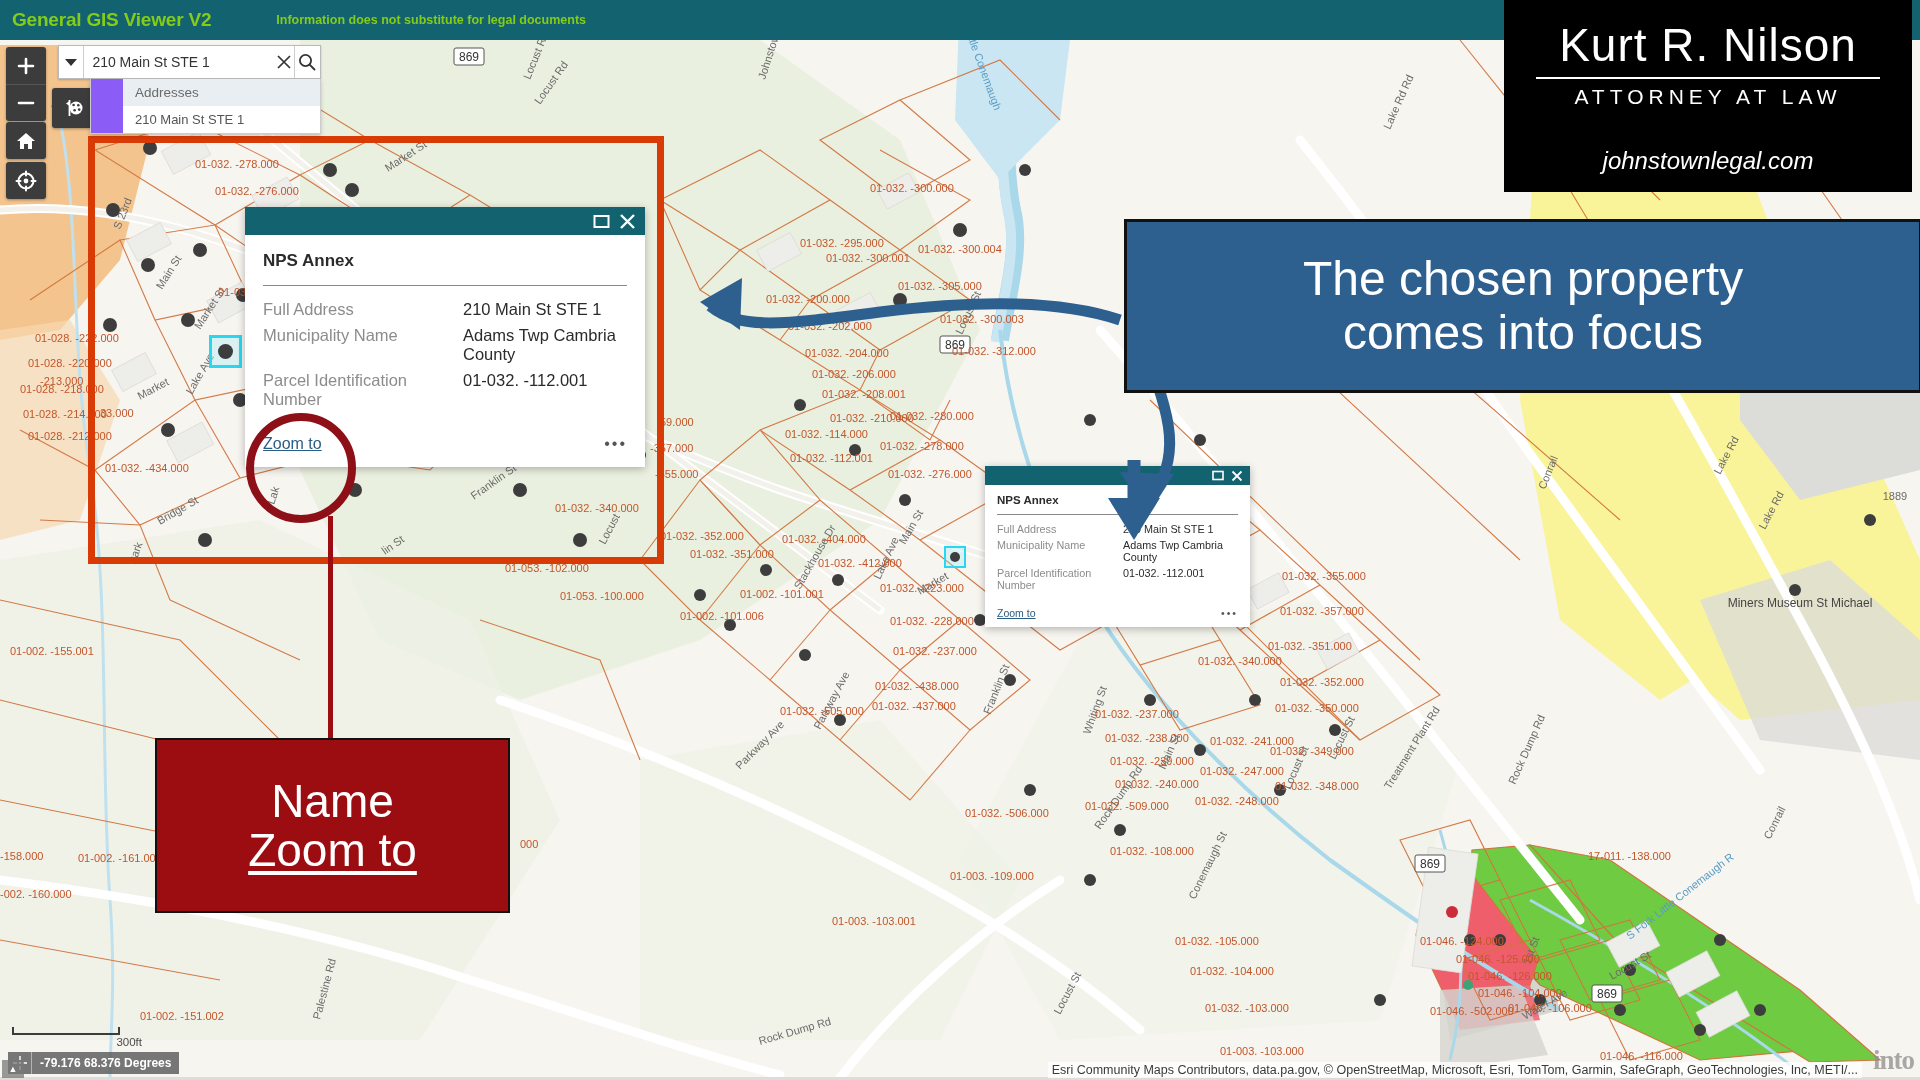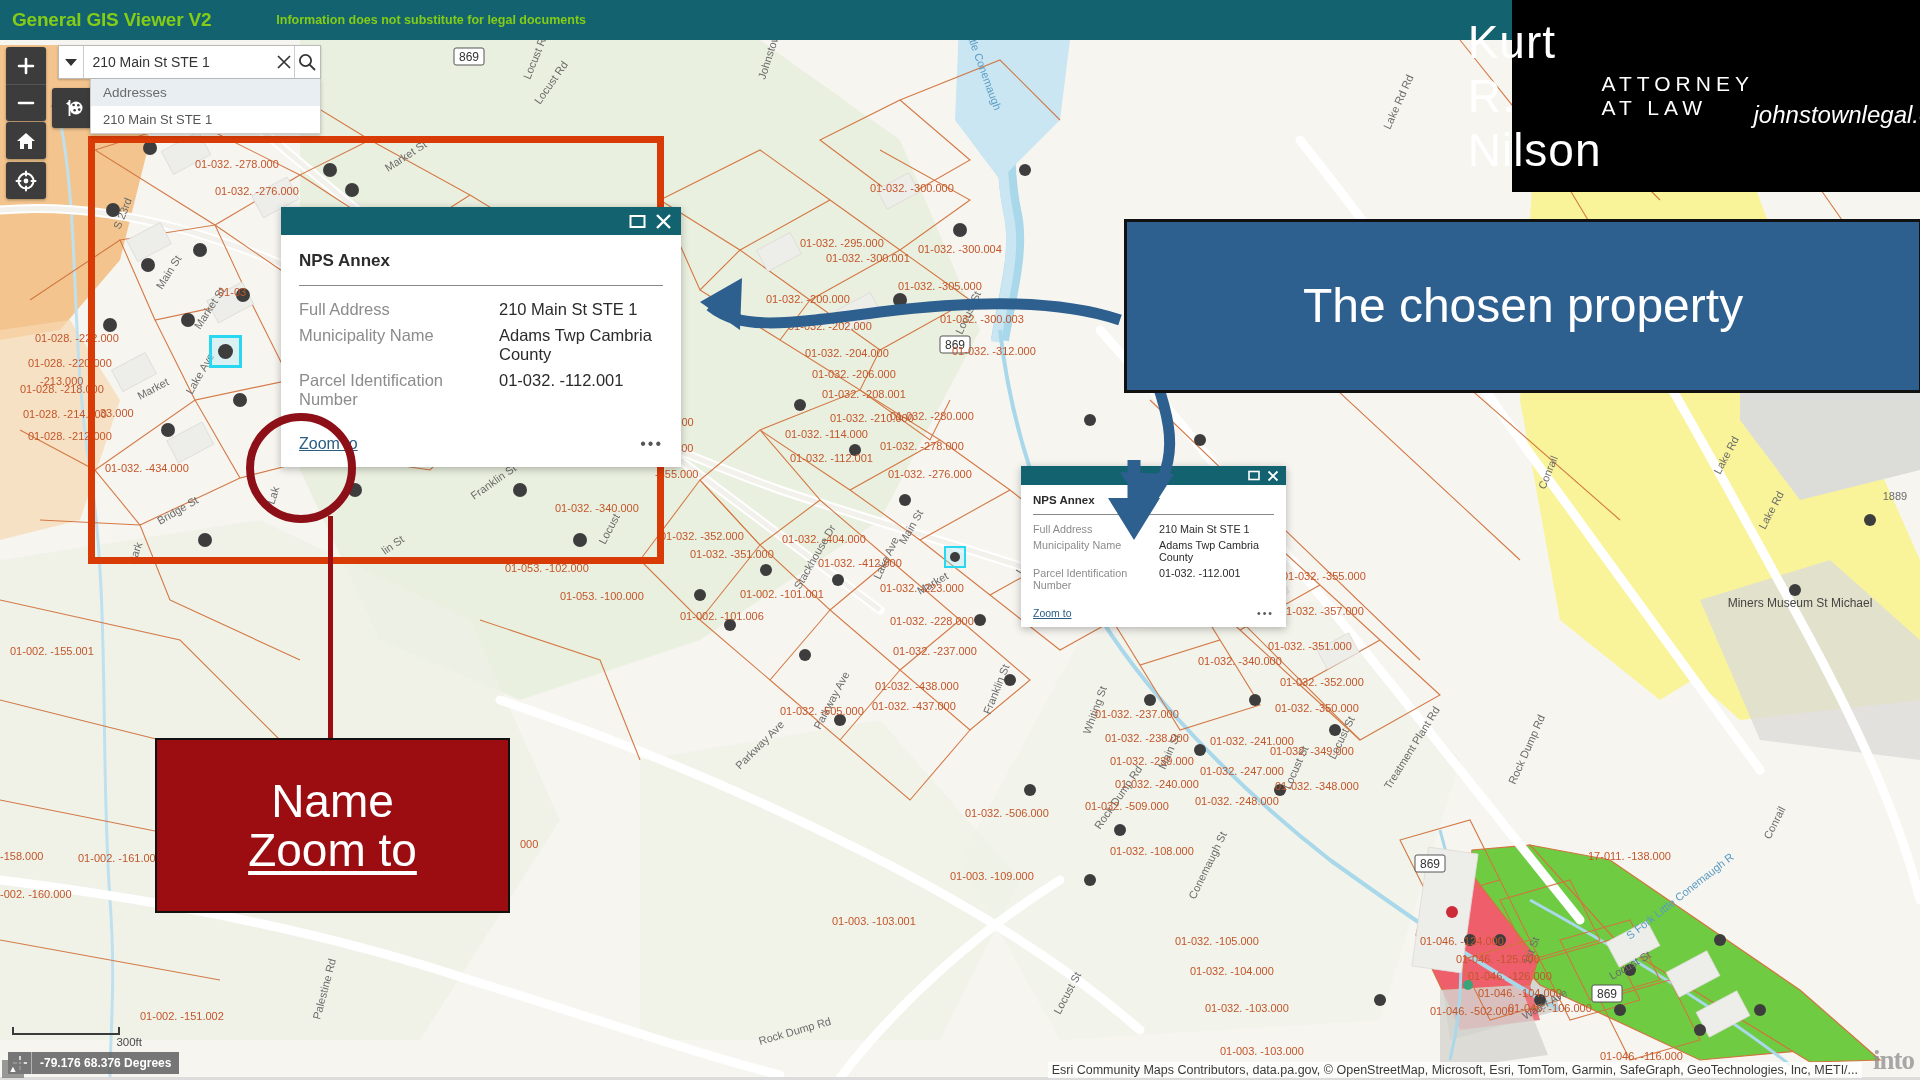--- a/index.html
+++ b/index.html
@@ -75,37 +75,36 @@
     color: #333; padding-left: 8px; font-family: "Liberation Sans", sans-serif;
     background: transparent;
   }
   #search-clear { width: 26px; display:flex; align-items:center; justify-content:center; cursor:pointer; color:#444; font-size:16px;}
   #search-go {
     width: 33px; display: flex; align-items: center; justify-content: center;
     border-left: 1px solid #ccc; cursor: pointer;
   }
   #search-results {
     width: 231px; margin-left: 32px; background: #8b5cf6;
-    border: 1px solid #ccc; border-top: none; box-shadow: 0 2px 4px rgba(0,0,0,.2);
+    border: 1px solid #ccc; border-top: none; box-shadow: 0 2px 4px rgba(0,0,0,.2); padding-left: 32px;
   }
   .sr-group {
     background: #e8eef2; color: #6b6b6b; font-size: 13.5px;
     padding: 6px 12px;
   }
   .sr-item {
     color: #555; font-size: 13px; padding: 6px 12px; cursor: pointer;
     background: #fff;
   }
 
   
   .gis-popup {
     position: absolute; background: #fff; z-index: 30;
     box-shadow: 0 2px 8px rgba(0,0,0,.28);
     font-family: "Liberation Sans", sans-serif;
-    margin-left: 36px;
   }
   .pop-header {
     background: #136270; display: flex; align-items: center;
     justify-content: flex-end; gap: 9px; padding: 0 9px;
   }
   .pop-icon { cursor: pointer; display: flex; }
   .pop-body { padding: 0 18px; }
   .pop-title { font-weight: bold; color: #2b2b2b; }
   .pop-rule { border-top: 1px solid #888; }
   .pop-grid { display: grid; }
@@ -169,23 +168,23 @@
     background: #2d5f8f; border: 3px solid #111; z-index: 34;
     display: flex; flex-direction: column; align-items: center; justify-content: center;
     color: #fff;
   }
   .blue-l { font-size: 48px; line-height: 1.12; white-space: nowrap; }
 
   #curve-arrow { position: absolute; inset: 0; z-index: 33; pointer-events: none; }
 
   
   #brand-card {
-    position: absolute; right: 0; top: 0; width: 408px; height: 192px;
+    position: absolute; right: 8px; top: 0; width: 408px; height: 192px;
     background: #000; z-index: 50; color: #fff;
-    display: flex; flex-direction: row; align-items: center; justify-content: center;
+    display: flex; flex-direction: column; align-items: center; justify-content: center;
   }
   #brand-name { font-size: 46px; letter-spacing: 1px; font-weight: 400; }
   #brand-rule { width: 344px; height: 2px; background: #fff; margin: 5px 0 6px 0; }
   #brand-role { font-size: 21px; letter-spacing: 5px; }
   #brand-site { font-size: 24px; font-style: italic; margin-top: 38px; }
 
   
   #scalebar { position: absolute; left: 12px; bottom: 32px; z-index: 36; }
   #scalebar .bar {
     width: 108px; height: 8px; border: 2px solid #3b3b3b;
@@ -723,20 +722,21 @@
   <div id="circle-highlight"></div>
   <div id="callout-line"></div>
 
   <div id="callout-box">
     <div class="callout-l1">Name</div>
     <div class="callout-l2">Zoom to</div>
   </div>
 
   <div id="blue-box">
     <div class="blue-l">The chosen property</div>
+    <div class="blue-l">comes into focus</div>
   </div>
 
   <div id="brand-card">
     <div id="brand-name">Kurt R. Nilson</div>
     <div id="brand-rule"></div>
     <div id="brand-role">ATTORNEY AT LAW</div>
     <div id="brand-site">johnstownlegal.com</div>
   </div>
 
   <div id="footer-strip"></div>

